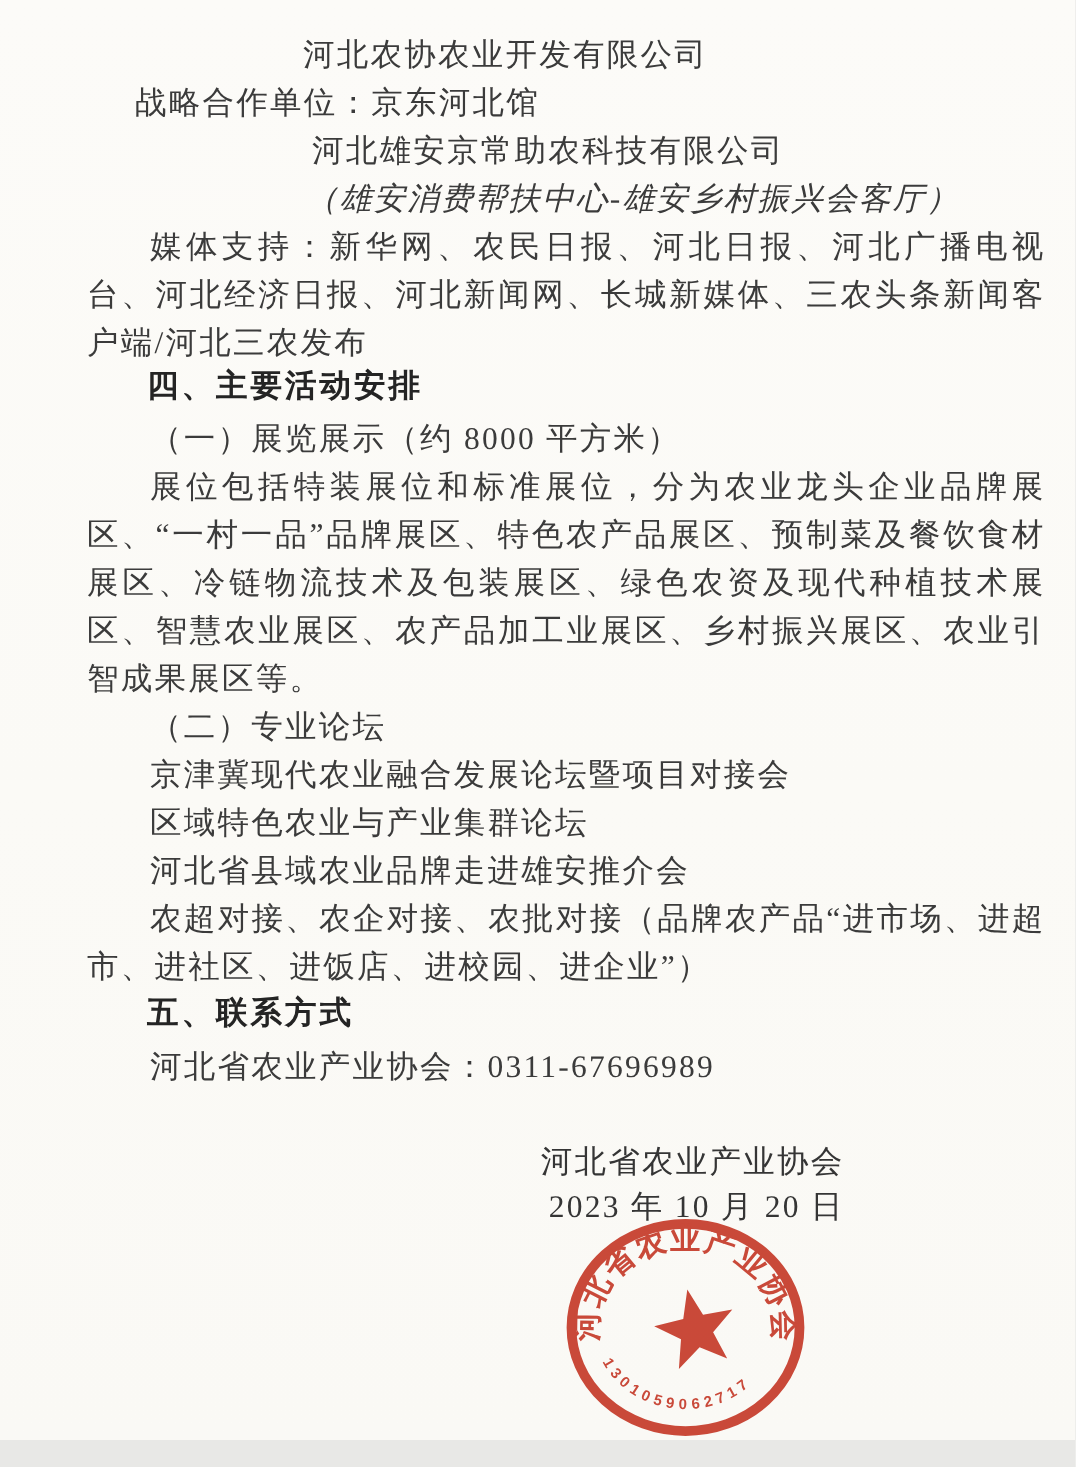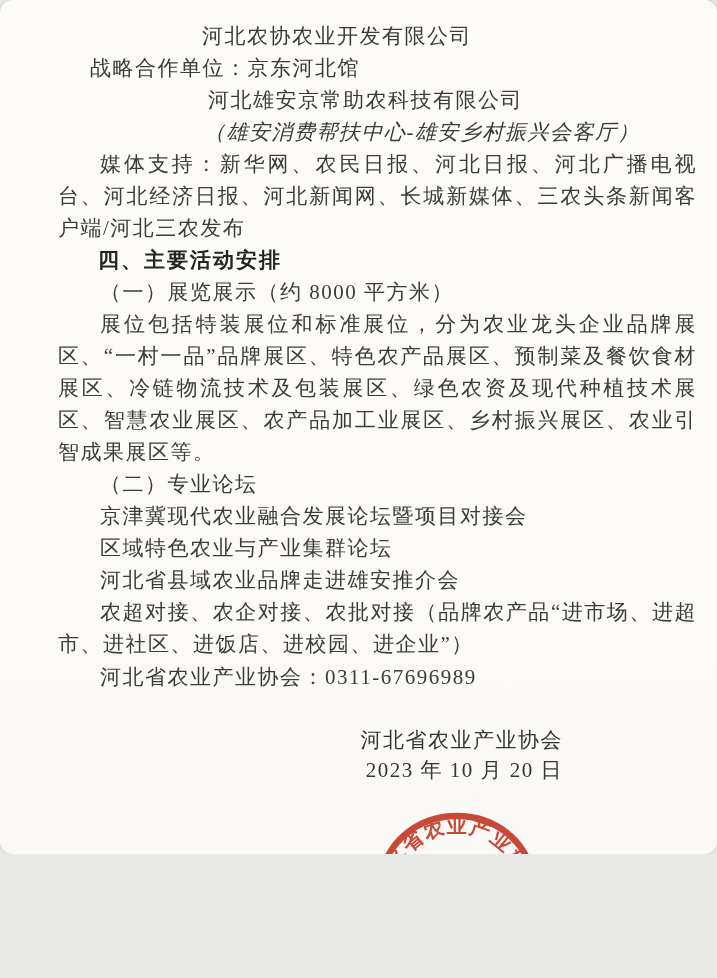--- a/index.html
+++ b/index.html
@@ -1,25 +1,24 @@
 <!DOCTYPE html>
 <html><head>
 <meta charset="utf-8">
 <style>
   html,body { margin:0; padding:0; background:#e8e8e6; }
   .page {
     position: relative;
-    width: 717px; height: 854px;
+    width: 717px; height: 960px;
     margin: 0 auto;
     background: linear-gradient(180deg, #fcfbf8 0%, #fbfaf6 55%, #faf9f5 100%);
     overflow: hidden;
     font-family: "Liberation Serif", "DejaVu Serif", serif;
     color: #3b3b3b;
     box-shadow: 0 0 4px rgba(0,0,0,.15);
-    border-radius: 13px;
   }
   .content {
     position: absolute;
     left: 58px; top: 20px; width: 639px;
     font-size: 21px;
     line-height: 32px;
     letter-spacing: 1.5px;
   }
   .line { white-space: nowrap; }
   .ind-a { margin-left: 144px; }   
@@ -28,21 +27,21 @@
   .ind-d { margin-left: 146px; font-style: italic; }   
   .para {
     margin: 0;
     text-indent: 2em;
     text-align: justify;
     text-justify: inter-character;
     font-family: Liberation Serif, serif;
   }
   .ind-p { text-indent: 2em; white-space: nowrap; }
   .heading {
-    font-family: Liberation Serif, serif;
+    font-family: Liberation Mono, monospace;
     font-weight: bold;
     color: #242424;
     margin-left: 40px;
     letter-spacing: 2px;
   }
   .h5 { margin-top: 2px; }
   .contact { line-height: 35px; }
   .signature {
     margin-top: 30px;
     text-align: right;
@@ -83,20 +82,21 @@
     <div class="heading">四、主要活动安排</div>
     <div class="line ind-p">（一）展览展示（约 8000 平方米）</div>
     <p class="para">展位包括特装展位和标准展位，分为农业龙头企业品牌展区、“一村一品”品牌展区、特色农产品展区、预制菜及餐饮食材展区、冷链物流技术及包装展区、绿色农资及现代种植技术展区、智慧农业展区、农产品加工业展区、乡村振兴展区、农业引智成果展区等。</p>
 
     <div class="line ind-p">（二）专业论坛</div>
     <div class="line ind-p">京津冀现代农业融合发展论坛暨项目对接会</div>
     <div class="line ind-p">区域特色农业与产业集群论坛</div>
     <div class="line ind-p">河北省县域农业品牌走进雄安推介会</div>
     <p class="para">农超对接、农企对接、农批对接（品牌农产品“进市场、进超市、进社区、进饭店、进校园、进企业”）</p>
 
+    <div class="heading h5">五、联系方式</div>
     <div class="line ind-p contact">河北省农业产业协会：0311-67696989</div>
 
     <div class="signature">
       <div class="sig-org">河北省农业产业协会</div>
       <div class="sig-date">2023 年 10 月 20 日</div>
     </div>
   </div>
 
   <svg class="seal" width="166" height="150" viewBox="0 0 166 150" xmlns="http://www.w3.org/2000/svg">
     <defs>

